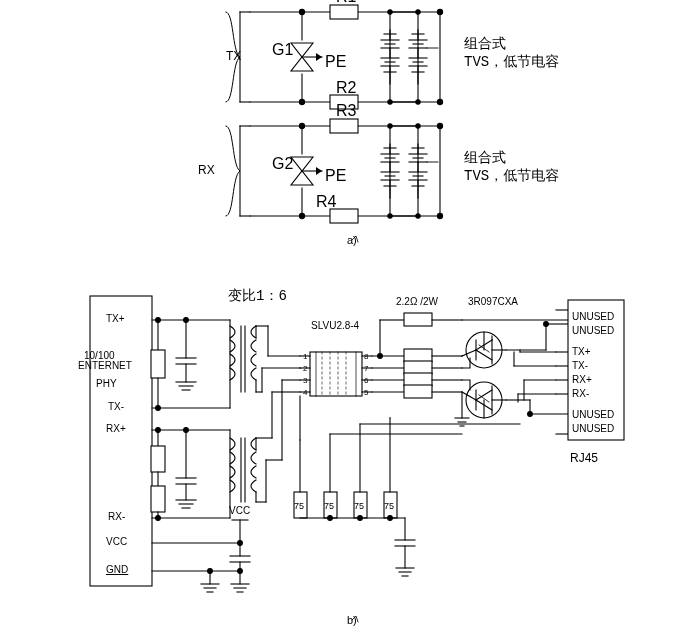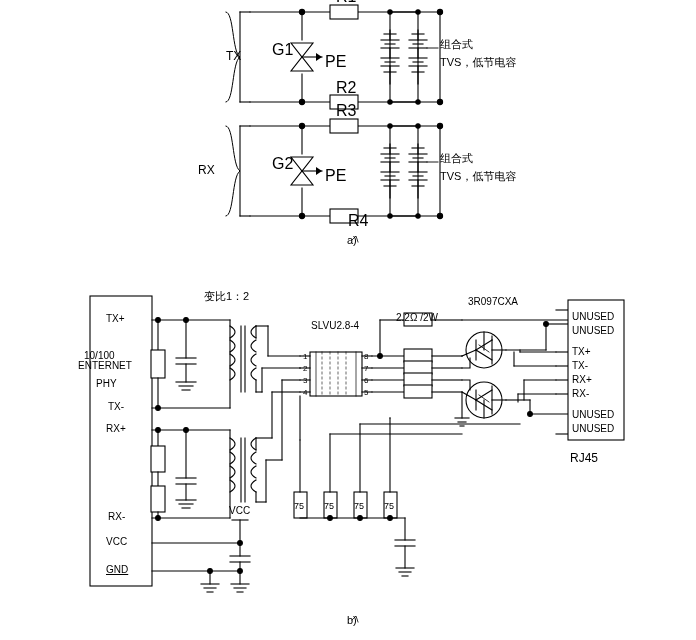--- a/index.html
+++ b/index.html
@@ -30,21 +30,21 @@
   .lbl {
     position: absolute;
     font-family: "Liberation Sans", sans-serif;
     font-size: 16px;
     line-height: 12px;
     color: #000;
     white-space: nowrap;
   }
   .lbl.small { font-size: 10px; }
   .lbl.tiny { font-size: 9px; }
-  .lbl.cn { font-family: Liberation Sans, sans-serif; font-size: 11px; }
+  .lbl.cn { font-family: Liberation Mono, monospace; font-size: 14px; padding-left: 24px; }
   .lbl.fig { font-size: 11px; }
   .lbl.big { font-size: 12px; }
   .lbl.pinnum { font-size: 8px; }
 </style>
 </head>
 <body>
 
 <div id="stage">
 
   <svg class="layer" viewBox="0 0 696 640">
@@ -411,21 +411,21 @@
       <path d="M352,620 L356,616 L358,622" stroke-width="0.8"></path>
     </g>
   </svg>
 
   <div class="lbl big" style="left:198px; top:50px;margin-left:28px;">TX</div>
   <div class="lbl big" style="left:198px; top:164px;">RX</div>
 
   <div class="lbl" style="left:336px; top:-9px;">R1</div>
   <div class="lbl" style="left:336px; top:82px;">R2</div>
   <div class="lbl" style="left:336px; top:105px;">R3</div>
-  <div class="lbl" style="left:348px; top:196px;margin-top:19px;">R4</div>
+  <div class="lbl" style="left:316px; top:196px;">R4</div>
 
   <div class="lbl" style="left:272px; top:44px;">G1</div>
   <div class="lbl" style="left:272px; top:158px;">G2</div>
 
   <div class="lbl" style="left:325px; top:56px;">PE</div>
   <div class="lbl" style="left:325px; top:170px;">PE</div>
 
   <div class="lbl cn" style="left:440px; top:38px;">组合式</div>
   <div class="lbl cn" style="left:440px; top:56px;">TVS，低节电容</div>
   <div class="lbl cn" style="left:440px; top:152px;">组合式</div>
@@ -437,35 +437,35 @@
   <div class="lbl small" style="left:78px; top:360px;">ENTERNET</div>
   <div class="lbl small" style="left:96px; top:378px;text-align:center;">PHY</div>
 
   <div class="lbl small" style="left:106px; top:313px;">TX+</div>
   <div class="lbl small" style="left:108px; top:401px;">TX-</div>
   <div class="lbl small" style="left:106px; top:423px;">RX+</div>
   <div class="lbl small" style="left:108px; top:511px;">RX-</div>
   <div class="lbl small" style="left:106px; top:536px;">VCC</div>
   <div class="lbl small" style="left:106px; top:564px;text-decoration:underline;">GND</div>
 
-  <div class="lbl cn" style="left:204px; top:290px;">变比1：2</div>
+  <div class="lbl cn" style="left:204px; top:290px;">变比1：6</div>
 
   <div class="lbl small" style="left:311px; top:320px;">SLVU2.8-4</div>
 
   <div class="lbl pinnum" style="left:303px; top:351px;">1</div>
   <div class="lbl pinnum" style="left:303px; top:363px;">2</div>
   <div class="lbl pinnum" style="left:303px; top:375px;">3</div>
   <div class="lbl pinnum" style="left:303px; top:387px;">4</div>
 
   <div class="lbl pinnum" style="left:364px; top:351px;">8</div>
   <div class="lbl pinnum" style="left:364px; top:363px;">7</div>
   <div class="lbl pinnum" style="left:364px; top:375px;">6</div>
   <div class="lbl pinnum" style="left:364px; top:387px;">5</div>
 
-  <div class="lbl small" style="left:396px; top:312px;">2.2Ω /2W</div>
+  <div class="lbl small" style="left:396px; top:296px;">2.2Ω /2W</div>
   <div class="lbl small" style="left:468px; top:296px;">3R097CXA</div>
 
   <div class="lbl tiny" style="left:294px; top:500px;">75</div>
   <div class="lbl tiny" style="left:324px; top:500px;">75</div>
   <div class="lbl tiny" style="left:354px; top:500px;">75</div>
   <div class="lbl tiny" style="left:384px; top:500px;">75</div>
 
   <div class="lbl small" style="left:229px; top:505px;">VCC</div>
 
   <div class="lbl small" style="left:572px; top:311px;">UNUSED</div>

